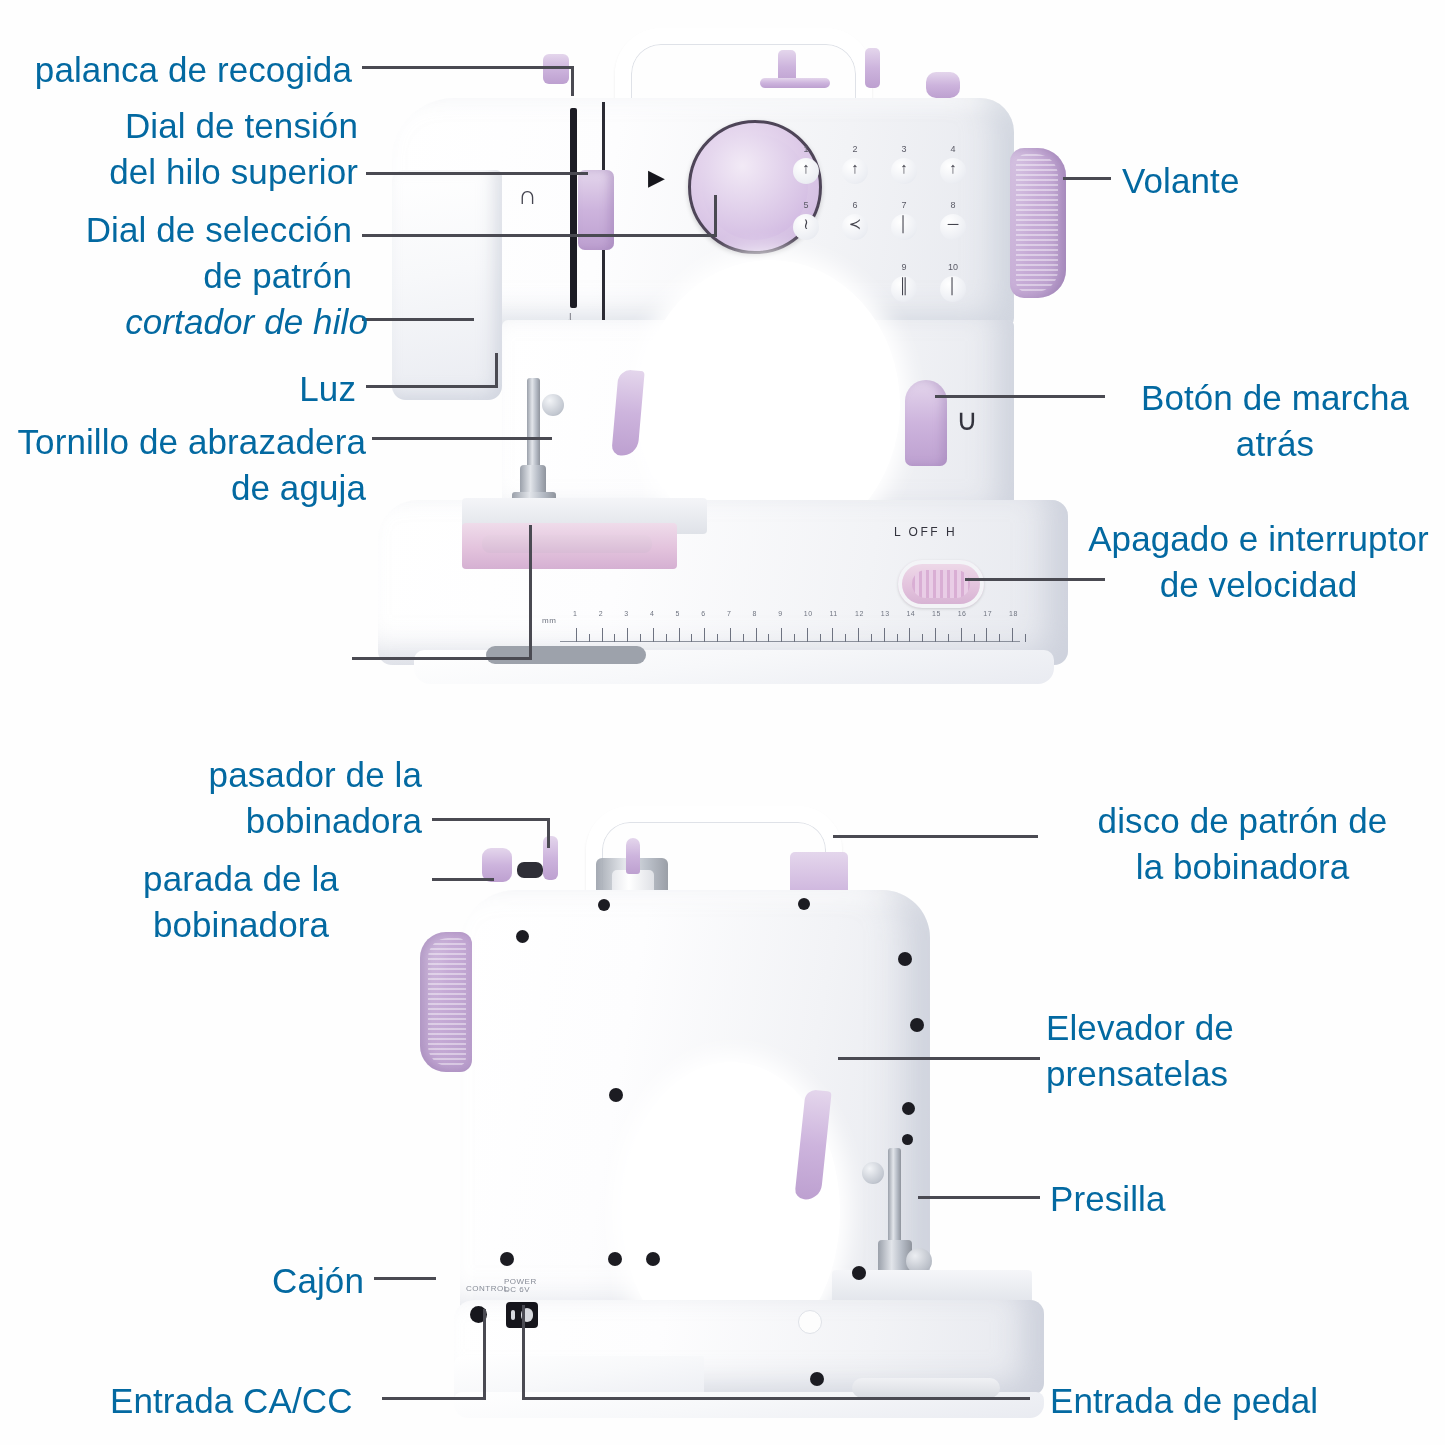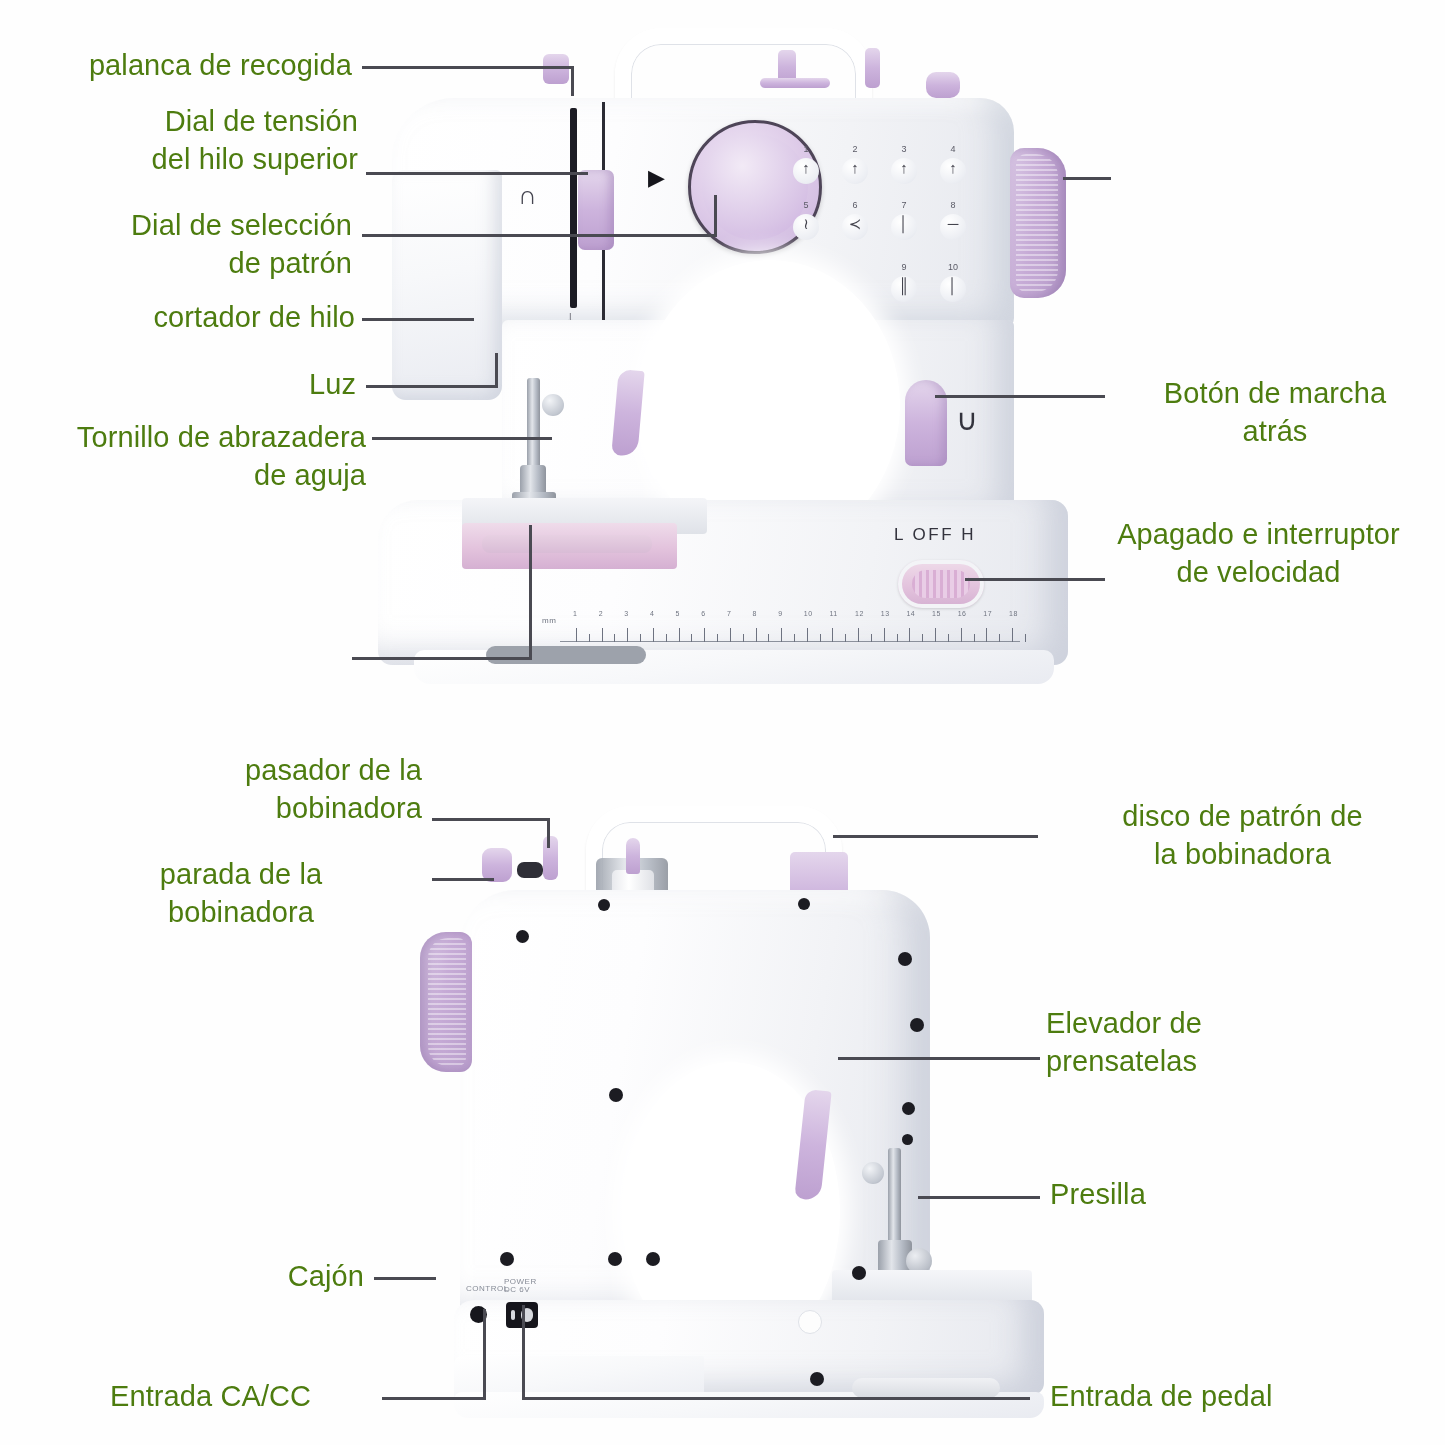--- a/index.html
+++ b/index.html
@@ -8,22 +8,22 @@
     -webkit-font-smoothing:antialiased;
   }
   #page{
     position:relative;
     width:1445px;height:1445px;
     background:#fefefe;
     overflow:hidden;
   }
   .lbl{
     position:absolute;
-    color:#4d7c0f;
-    font-size:29px;
+    color:#0369a1;
+    font-size:35px;
     line-height:1.30;
     white-space:pre-line;
     letter-spacing:.1px;
   }
   .lbl.r{text-align:right;}
   .lbl.l{text-align:left;}
   .lbl.c{text-align:center;}
 
   
   .ln{position:absolute;background:#4a4a52;}
@@ -234,21 +234,21 @@
           <div class="tinytxt" style="left: 397.706px; top: 0px; font-size: 7px;">16</div>
           <div class="tick" style="left: 426.353px; bottom: 2px; height: 14px;"></div>
           <div class="tick" style="left: 439.176px; bottom: 2px; height: 8px;"></div>
           <div class="tinytxt" style="left: 423.353px; top: 0px; font-size: 7px;">17</div>
           <div class="tick" style="left: 452px; bottom: 2px; height: 14px;"></div>
           <div class="tick" style="left: 464.824px; bottom: 2px; height: 8px;"></div>
           <div class="tinytxt" style="left: 449px; top: 0px; font-size: 7px;">18</div>
         </div>
     </div>
 
-    <div class="tinytxt" style="left:524px;top:505px;font-size:17px;color:#33333d;letter-spacing:2.5px;">L OFF H</div>
+    <div class="tinytxt" style="left:524px;top:505px;font-size:12px;color:#33333d;letter-spacing:2.5px;">L OFF H</div>
     <div class="mach pinkish" style="left:528px;top:540px;width:86px;height:48px;border-radius:24px;
                 box-shadow:inset 0 0 0 4px #f3f4f7, 0 1px 3px rgba(0,0,0,.15);">
       <div style="position:absolute;left:14px;top:10px;width:58px;height:28px;border-radius:14px;
                   background:repeating-linear-gradient(90deg,#d9aed4 0 3px,#e9cde6 3px 7px);"></div>
     </div>
 
     <div class="mach shade" style="left:44px;top:630px;width:640px;height:34px;border-radius:10px 10px 16px 16px;"></div>
     <div class="mach" style="left:116px;top:626px;width:160px;height:18px;border-radius:9px;background:#9da2ab;"></div>
   </div>
 
@@ -275,28 +275,29 @@
   <div class="ln lnh" style="left:965px;top:578px;width:140px;"></div>
 
   <div class="lbl r" style="left:0px;top:47px;width:352px;">palanca de recogida</div>
 
   <div class="lbl r" style="left:0px;top:103px;width:358px;">Dial de tensión
 del hilo superior</div>
 
   <div class="lbl r" style="left:0px;top:207px;width:352px;">Dial de selección
 de patrón</div>
 
-  <div class="lbl r" style="left:3px;top:299px;width:352px;">cortador de hilo</div>
+  <div class="lbl r" style="left:16px;top:299px;width:352px;font-style:italic;">cortador de hilo</div>
 
   <div class="lbl r" style="left:0px;top:366px;width:356px;">Luz</div>
 
   <div class="lbl r" style="left:0px;top:419px;width:366px;">Tornillo de abrazadera
 de aguja</div>
 
 
+  <div class="lbl l" style="left:1122px;top:158px;width:320px;">Volante</div>
 
   <div class="lbl c" style="left:1072px;top:516px;width:373px;">Apagado e interruptor
 de velocidad</div>
 
   <div class="lbl c" style="left:1110px;top:375px;width:330px;">Botón de marcha
 atrás</div>
 
   <div class="mach" style="left:400px;top:800px;width:660px;height:620px;">
 
     <div class="handle" style="left:186px;top:6px;width:224px;height:96px;border-bottom:none;border-radius:44px 44px 0 0;"></div>

